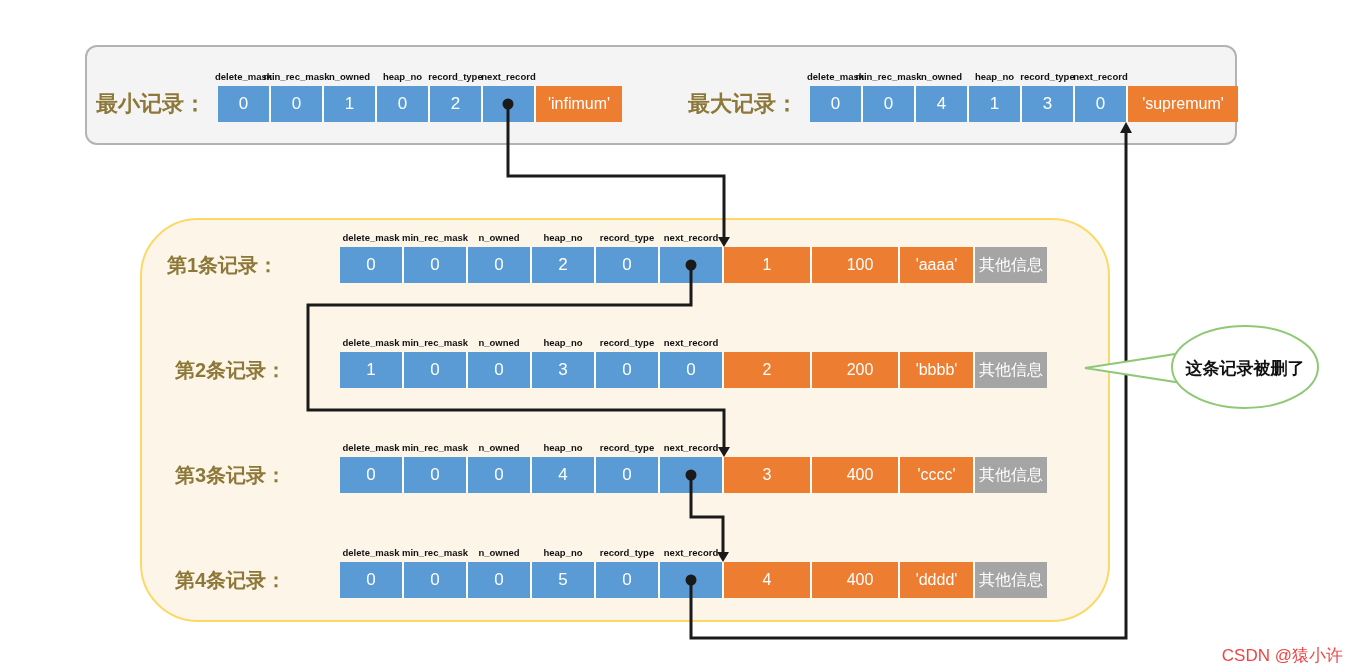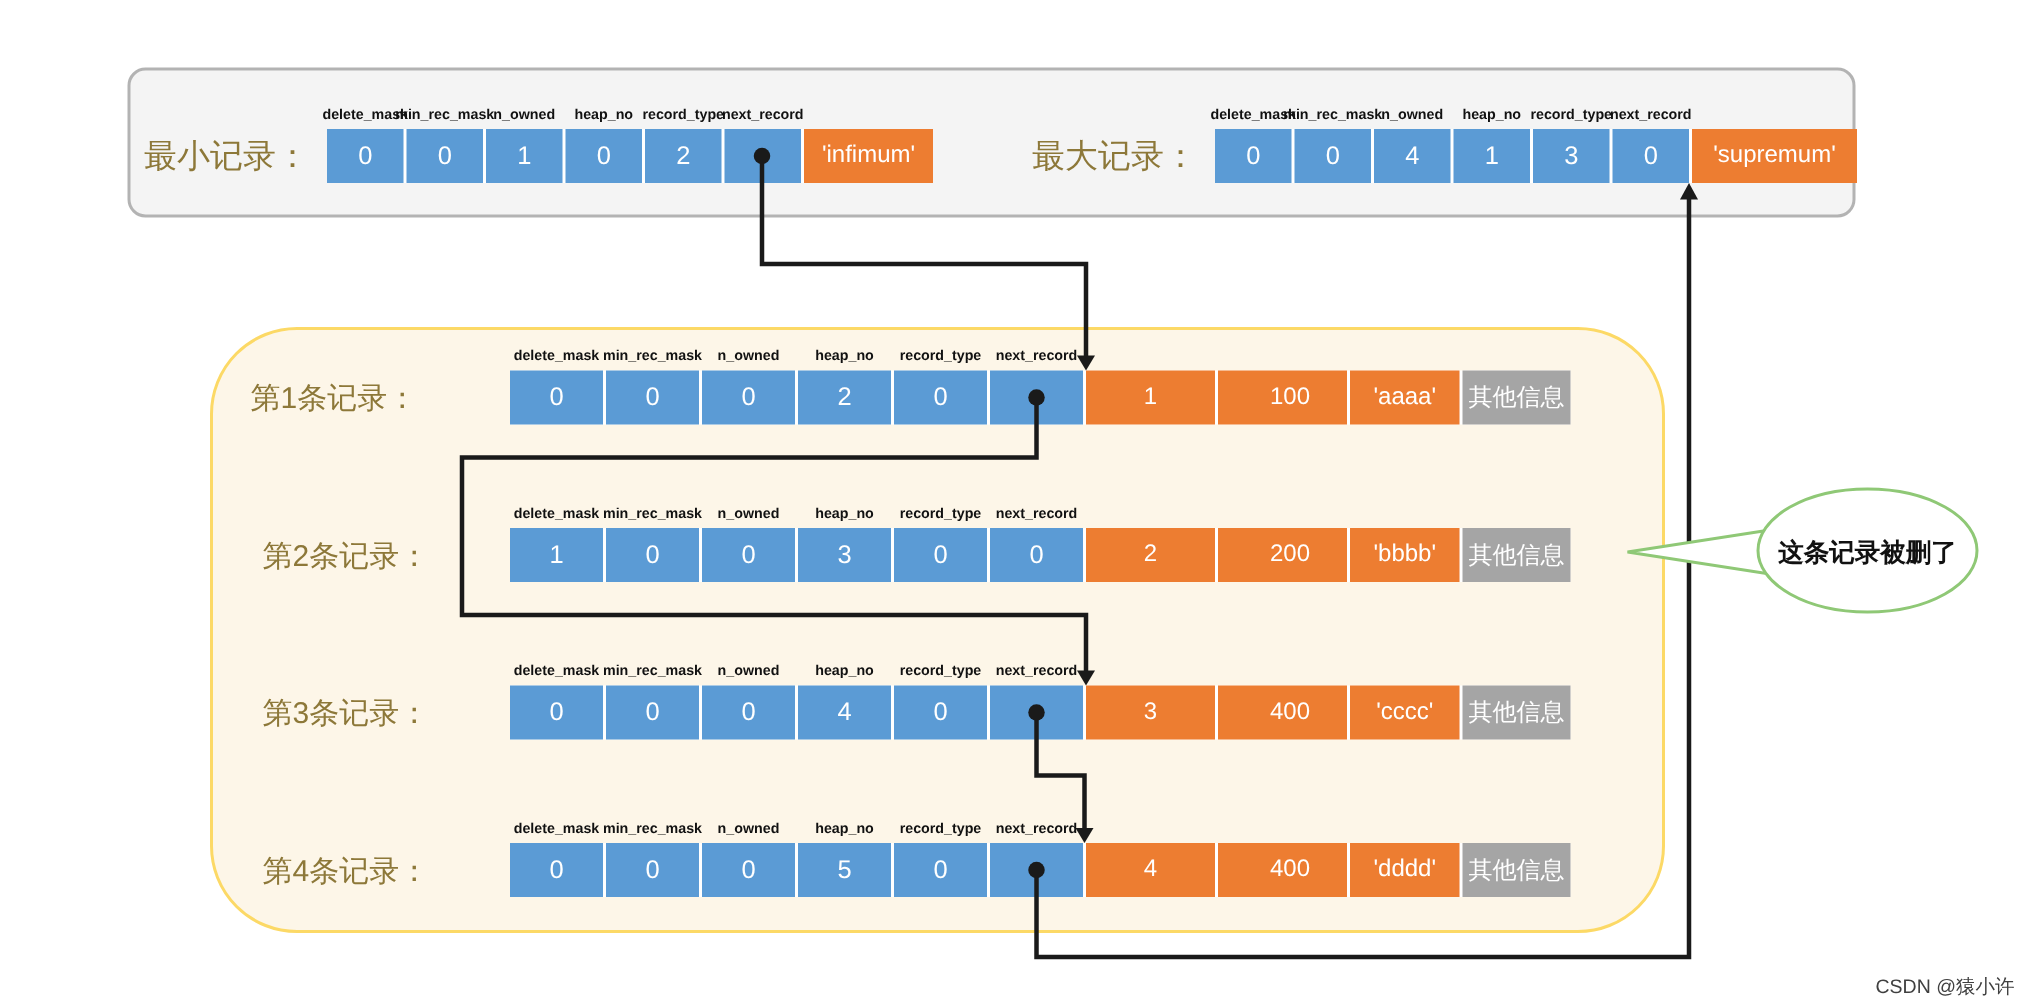--- a/index.html
+++ b/index.html
@@ -12,21 +12,21 @@
     position:absolute; left:85px; top:45px; width:1152px; height:100px;
     background:var(--top-bg); border:2px solid var(--top-border); border-radius:12px;
     box-sizing:border-box;
   }
   .cream-box{
     position:absolute; left:140px; top:218px; width:970px; height:404px;
     background:var(--cream-bg); border:2px solid var(--cream-border); border-radius:58px;
     box-sizing:border-box;
   }
   .row-label{
-    position:absolute; color:var(--gold); font-weight:normal; white-space:nowrap;
+    position:absolute; color:var(--gold); font-weight:bold; white-space:nowrap;
   }
   .lbl-top{font-size:22px;}
   .lbl-rec{font-size:20px;}
   .cells-row{
     position:absolute; display:flex; gap:2px; background:#ffffff; height:36px;
   }
   .fld{position:relative;}
   .hdr{
     position:absolute; bottom:calc(100% + 4px); left:50%; transform:translateX(-50%);
     white-space:nowrap; font-size:9.5px; font-weight:700; color:#111111;
@@ -50,21 +50,21 @@
     position:absolute; left:0; top:0; width:1353px; height:672px;
     z-index:10; pointer-events:none;
   }
   .arrow{stroke:var(--arrow); stroke-width:3; fill:none;}
   .dot{fill:var(--arrow);}
   .ah{fill:var(--arrow);}
   .tail{fill:#ffffff; stroke:var(--green); stroke-width:2;}
   .bubble-el{fill:#ffffff; stroke:var(--green); stroke-width:2;}
   .bubble-tx{fill:#111111; font-size:17px; font-weight:600; font-family:"Liberation Sans", sans-serif;}
   .watermark{
-    position:absolute; right:10px; bottom:5px; color:#404040; font-size:13px;
+    position:absolute; right:10px; bottom:5px; color:#ef4444; font-size:17px;
   }
 </style>
 </head>
 <body>
 
 <div class="canvas">
 
   <div class="top-box"></div>
   <div class="cream-box"></div>
 

